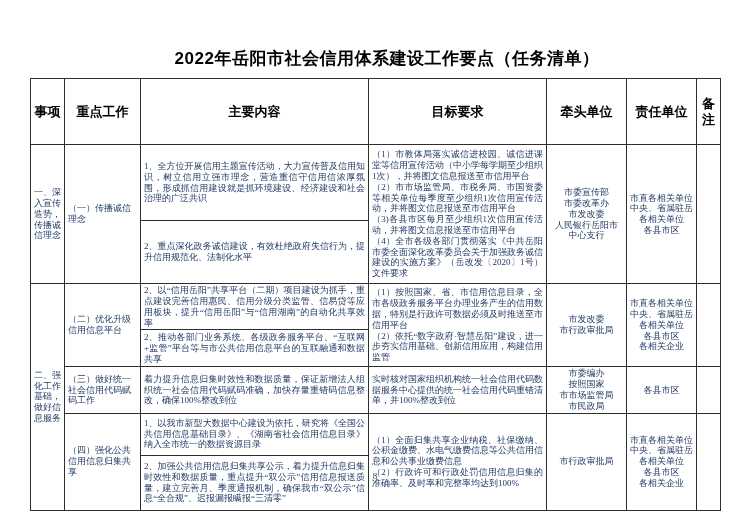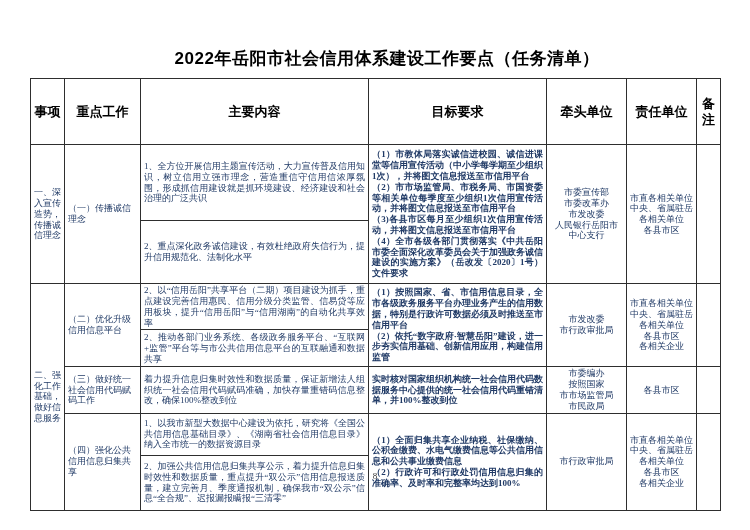--- a/index.html
+++ b/index.html
@@ -21,21 +21,21 @@
     padding:1px 3px;vertical-align:middle;overflow:hidden;
     word-break:break-all;
   }
   table.task th{
     font-weight:bold;color:#000;text-align:center;font-size:13px;
     height:15px;padding:17px 2px;
   }
   td.c-item{text-align:right;padding:1px 2px;font-family:Liberation Serif, serif;}
   td.c-work{text-align:left;padding:1px 4px;}
   td.c-main{text-align:justify;padding:2px 4px;}
-  td.c-target{text-align:justify;padding:2px 3px;white-space:pre-line;font-weight:bold;}
+  td.c-target{text-align:justify;padding:2px 3px;white-space:pre-line;}
   td.c-lead,td.c-resp{text-align:center;white-space:pre-line;}
   td.c-remark{}
   .page-num{
     position:absolute;top:471px;left:0;width:750px;text-align:center;
     font-size:9px;color:#333;
   }
 </style>
 </head>
 <body>
 

